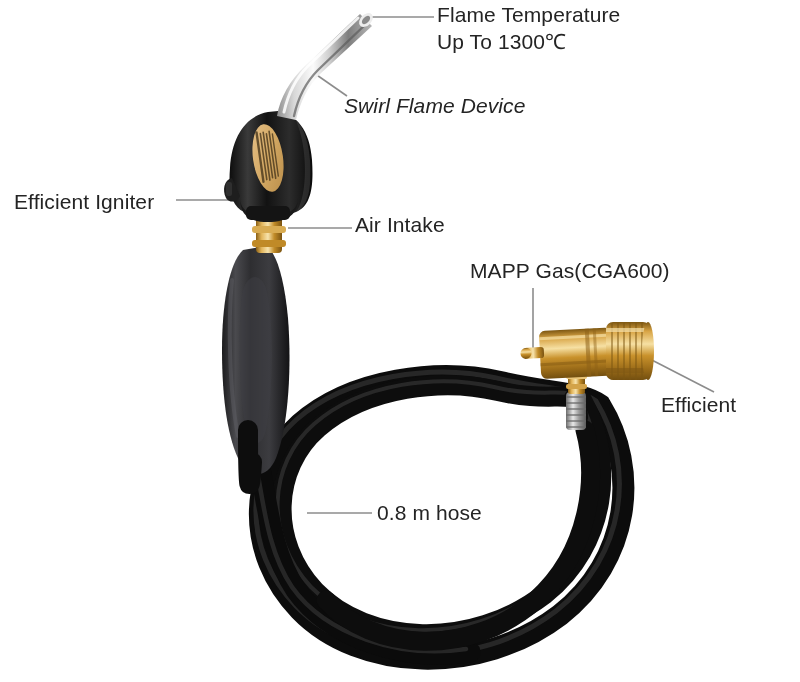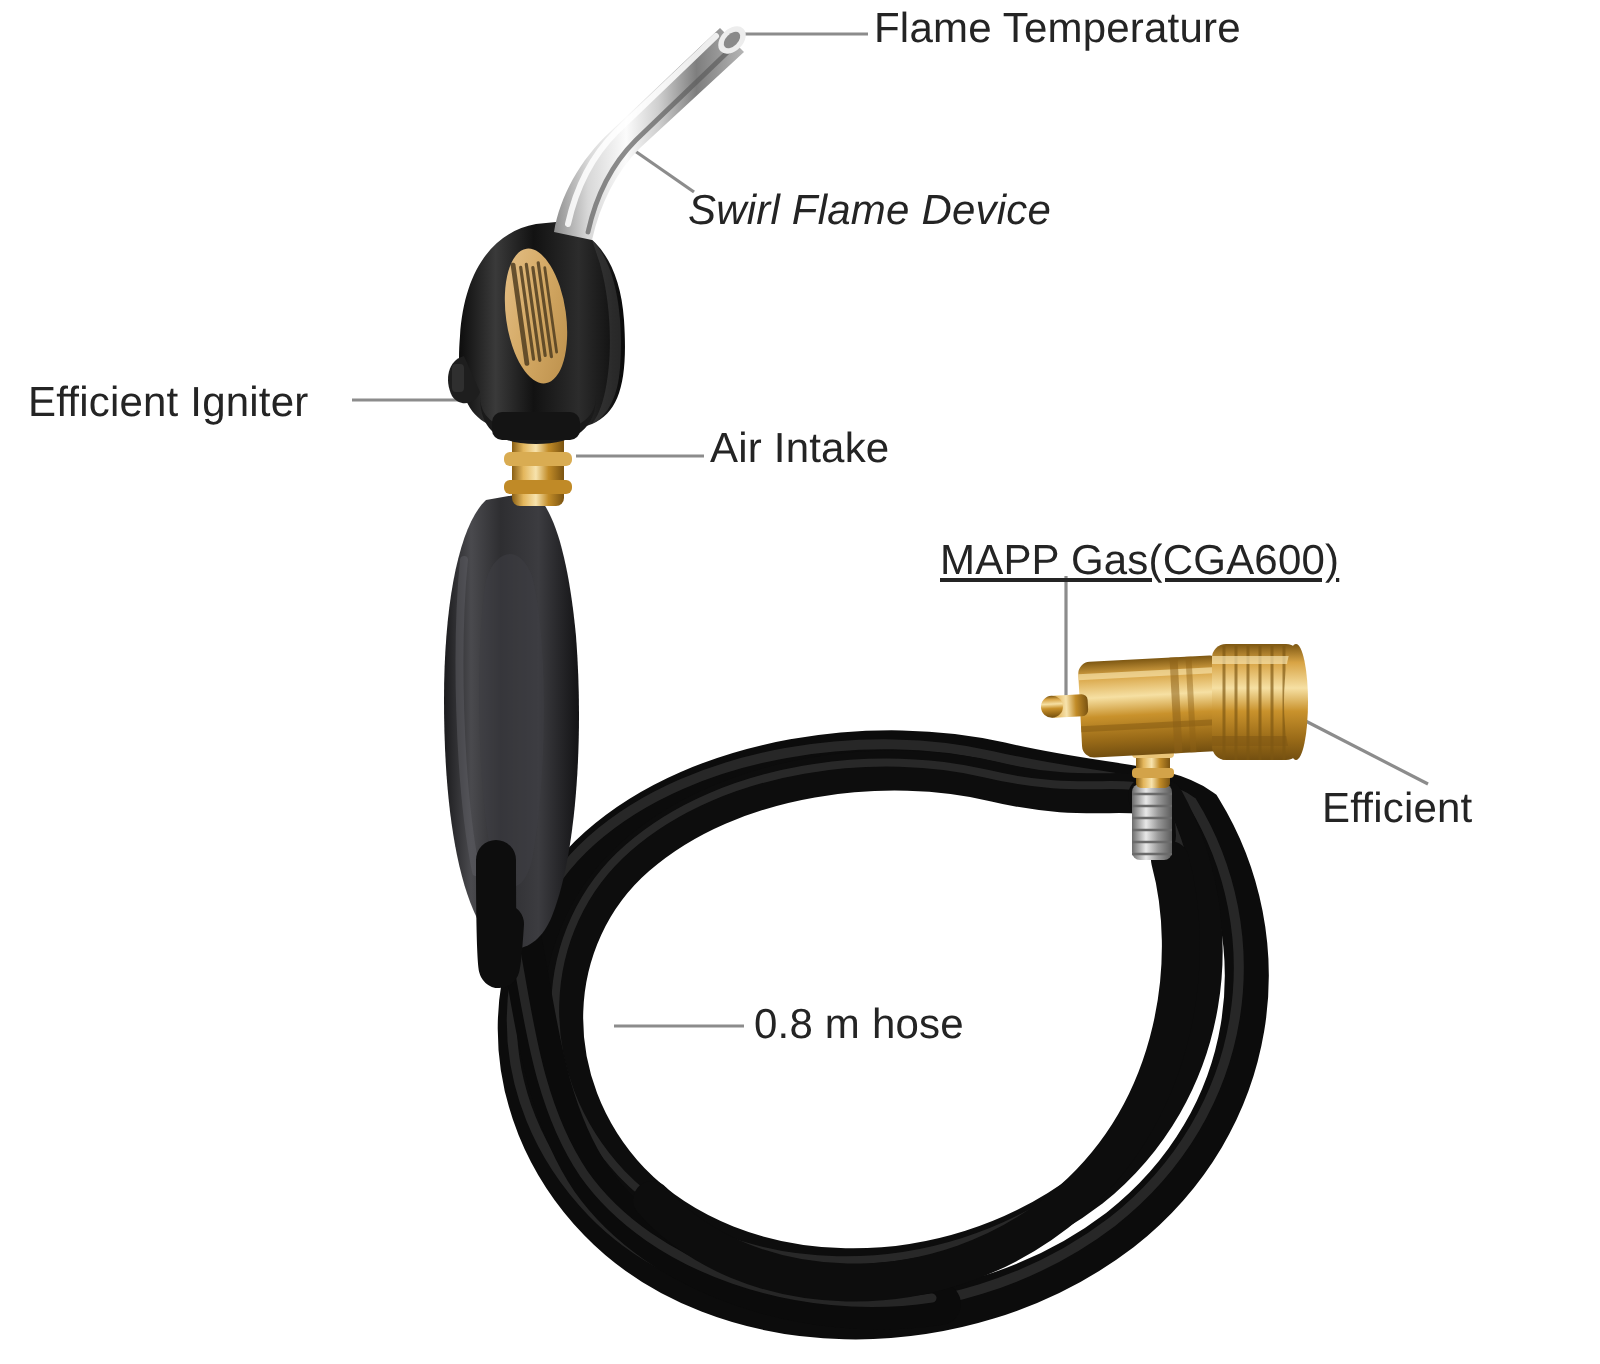--- a/index.html
+++ b/index.html
@@ -30,21 +30,21 @@
     font-weight: 400;
     letter-spacing: 0.1px;
     white-space: nowrap;
     line-height: 1.28;
   }
   #label-flame-temp { left: 437px; top: 2px; }
   #label-flame-temp .l2 { display: block; }
   #label-swirl { left: 344px; top: 93px; font-style: italic; }
   #label-igniter { left: 14px; top: 189px; }
   #label-air-intake { left: 355px; top: 212px; }
-  #label-mapp { left: 470px; top: 268px; text-decoration: underline; }
+  #label-mapp { left: 470px; top: 258px; }
   #label-adjust { left: 661px; top: 392px; }
   #label-hose { left: 377px; top: 500px; }
 </style>
 </head>
 <body>
 
 <div id="stage">
 
   <svg id="art" viewBox="0 0 800 682" xmlns="http://www.w3.org/2000/svg">
     <defs>
@@ -233,20 +233,21 @@
                L 296 120 C 300 102, 308 86, 320 74 L 372 26 Z" fill="url(#gChrome)"></path>
       <path d="M358 18 L 308 66 C 296 78, 288 94, 284 112" stroke="#ffffff" stroke-width="3" fill="none" opacity="0.85" stroke-linecap="round"></path>
       <path d="M368 22 L 318 70 C 306 82, 298 98, 294 116" stroke="#5d5d5d" stroke-width="2.4" fill="none" opacity="0.7" stroke-linecap="round"></path>
       <ellipse cx="366" cy="20" rx="8" ry="5.5" transform="rotate(-45 366 20)" fill="#ededed"></ellipse>
       <ellipse cx="366" cy="20" rx="5" ry="3" transform="rotate(-45 366 20)" fill="#8a8a8a"></ellipse>
     </g>
   </svg>
 
   <div class="callout" id="label-flame-temp">
     <span>Flame Temperature</span>
+    <span class="l2">Up To 1300℃</span>
   </div>
 
   <div class="callout" id="label-swirl">Swirl Flame Device</div>
   <div class="callout" id="label-air-intake">Air Intake</div>
   <div class="callout" id="label-igniter">Efficient Igniter</div>
   <div class="callout" id="label-mapp">MAPP Gas(CGA600)</div>
   <div class="callout" id="label-adjust">Efficient</div>
   <div class="callout" id="label-hose">0.8 m hose</div>
 
 </div>

